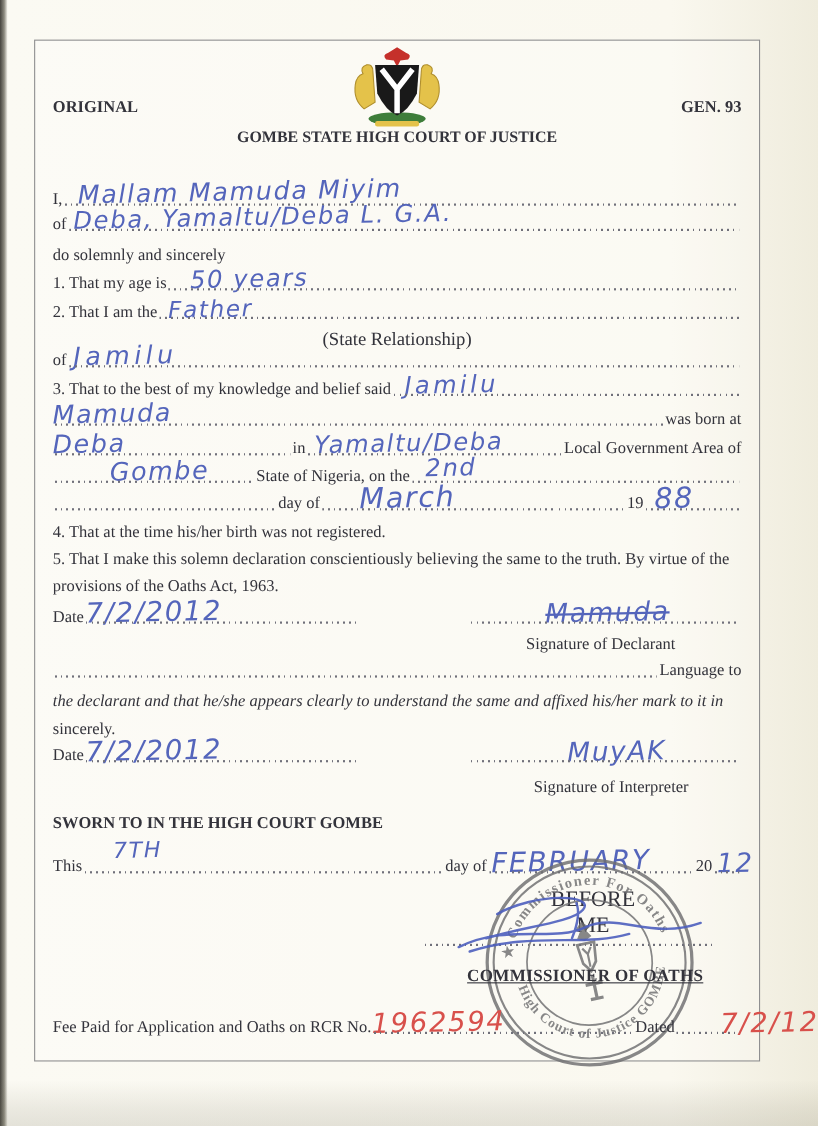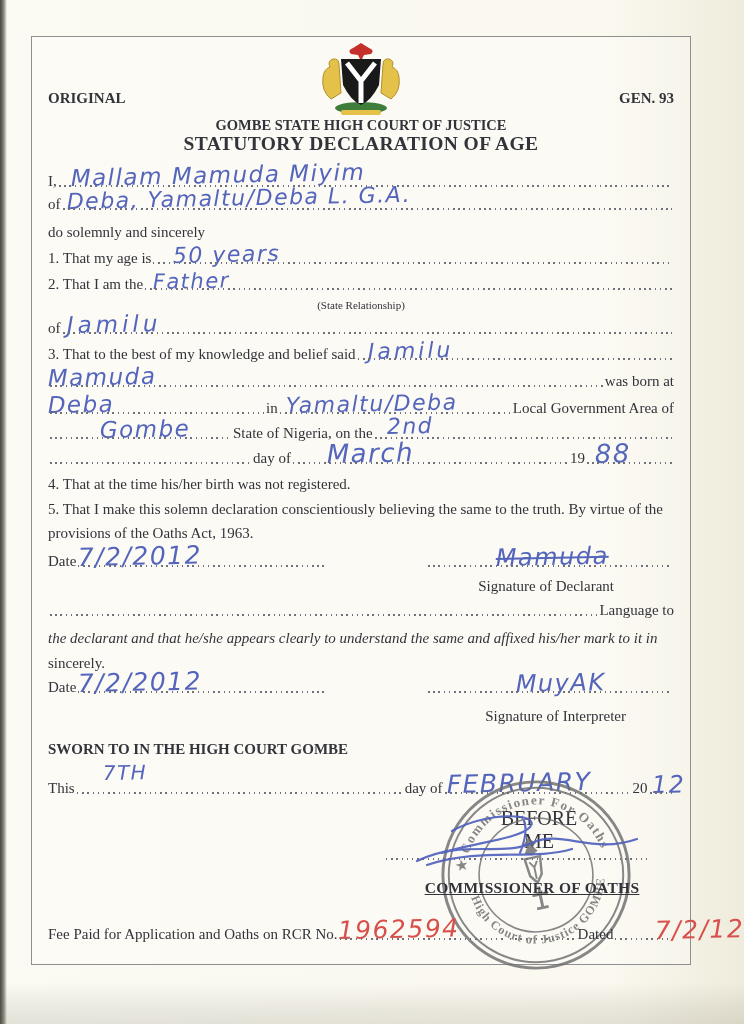--- a/index.html
+++ b/index.html
@@ -58,21 +58,20 @@
       <path d="M80,58 Q90,50 88,36 Q87,28 81,26 Q84,20 78,18 Q72,17 72,24 L70,52 Z" fill="#e4c24a" stroke="#b08f2e" stroke-width="1"></path>
 
       <path d="M50,2 L58,7 Q64,9 60,13 L53,14 L50,20 L47,14 L40,13 Q36,9 42,7 Z" fill="#c5302b"></path>
 
       <path d="M30,18 L70,18 L68,44 Q60,60 50,64 Q40,60 32,44 Z" fill="#191919"></path>
       <path d="M36,22 L50,40 M64,22 L50,40 M50,40 L50,62" stroke="#ffffff" stroke-width="5" fill="none"></path>
     </svg>
   </div>
 
   <div class="center-text titleline" style="top:80px;font-size:14.5px;">GOMBE STATE HIGH COURT OF JUSTICE</div>
-  <div class="center-text titleline" style="top:96px;font-size:19.5px;letter-spacing:.4px;">STATUTORY DECLARATION OF AGE</div>
 
   <div class="row" style="top:117px;height:36px;">
     <span class="lbl">I,</span>
     <span class="fill">
         <span class="hand" style="font-size:23px;left:14px;">Mallam  Mamuda  Miyim</span>
       </span>
   </div>
 
   <div class="row" style="top:142px;height:34px;">
     <span class="lbl">of</span>
@@ -91,21 +90,21 @@
         <span class="hand" style="font-size:22px;left:22px;">50  years</span>
       </span>
   </div>
 
   <div class="row" style="top:224px;height:32px;">
     <span class="lbl">2. That I am the</span>
     <span class="fill">
         <span class="hand" style="font-size:21px;left:10px;">Father</span>
       </span>
   </div>
-  <div class="center-text" style="top:262px;font-size:11px;">(State Relationship)</div>
+  <div class="center-text" style="top:262px;font-size:17px;">(State Relationship)</div>
 
   <div class="row" style="top:264px;height:36px;">
     <span class="lbl">of</span>
     <span class="fill">
         <span class="hand" style="font-size:23px;left:6px;letter-spacing:4px;">Jamilu</span>
       </span>
   </div>
 
   <div class="row" style="top:292px;height:34px;">
     <span class="lbl">3. That to the best of my knowledge and belief said</span>

